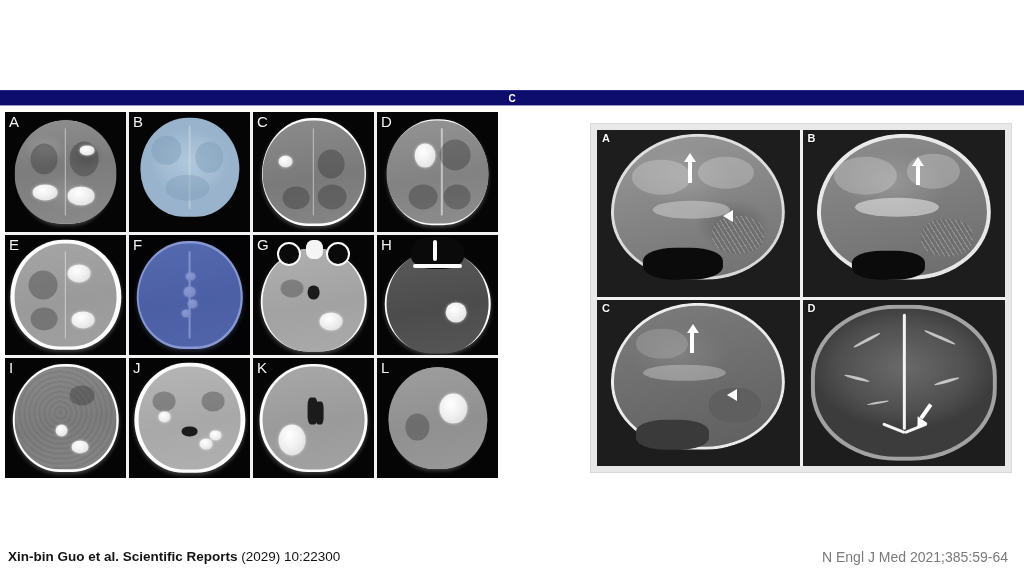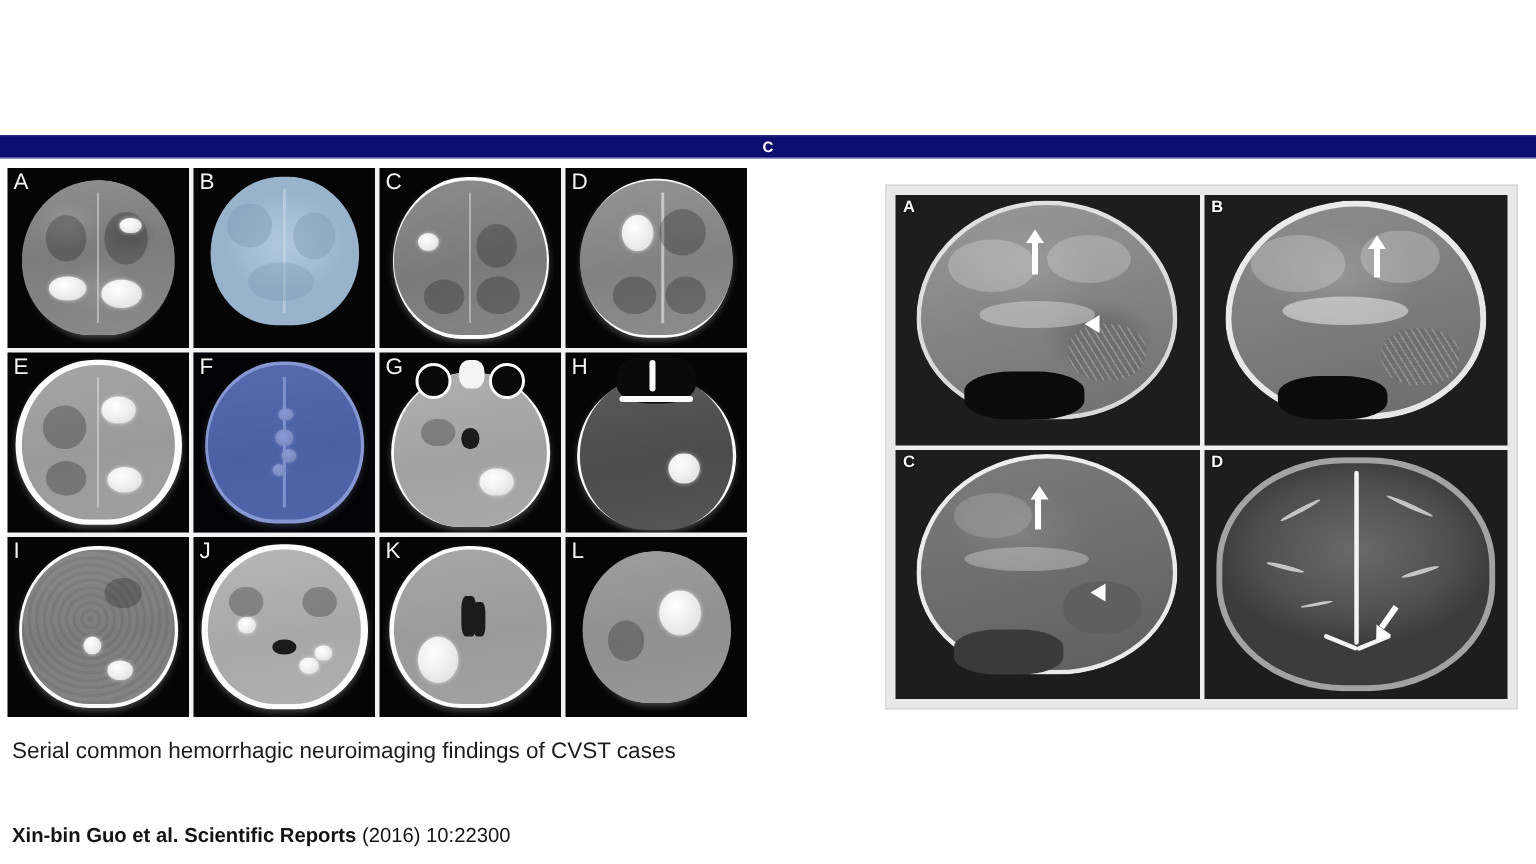--- a/index.html
+++ b/index.html
@@ -455,21 +455,20 @@
       <span class="ct-label">L</span>
       <div class="skull" style="width:76%;height:84%;"></div>
       <div class="brain" style="width:82%;height:84%;background:linear-gradient(170deg,#9e9e9e,#909090 55%,#989898);">
         <div class="hemorrhage" style="left:52%;top:26%;width:28%;height:30%;"></div>
         <div class="sulcus" style="left:18%;top:46%;width:24%;height:26%;"></div>
       </div>
     </div>
 
   </div>
 
-  <div id="ct-caption">Serial common hemorrhagic neuroimaging findings of CVST cases</div>
 
   <div id="mri-figure">
     <div id="mri-grid">
 
       <div class="mri-cell">
         <span class="mri-label">A</span>
         <div class="sag-head">
           <div class="gyri" style="left:12%;top:18%;width:34%;height:24%;"></div>
           <div class="gyri" style="left:50%;top:16%;width:32%;height:22%;"></div>
           <div class="corpus" style="left:24%;top:46%;width:44%;height:12%;"></div>
@@ -524,17 +523,18 @@
           <div class="vein" style="left:30%;top:62%;width:12%;height:2px;transform:rotate(-10deg);"></div>
         </div>
         <div class="arrow-shaft" style="left:60%;top:62%;height:10%;transform:rotate(35deg);"></div>
         <div class="arrow-head-down" style="left:55%;top:72%;transform:rotate(35deg);"></div>
       </div>
 
     </div>
   </div>
 
   <div id="citation-left">
-    <span class="bold">Xin-bin Guo et al. Scientific Reports</span><span class="plain"> (2016) 10:22300</span>
+    <span class="bold">Xin-bin Guo et al. Scientific Reports</span><span class="plain"> (2029) 10:22300</span>
   </div>
 
+  <div id="citation-right">N Engl J Med 2021;385:59-64</div>
 
 </div>
 
 </body></html>

